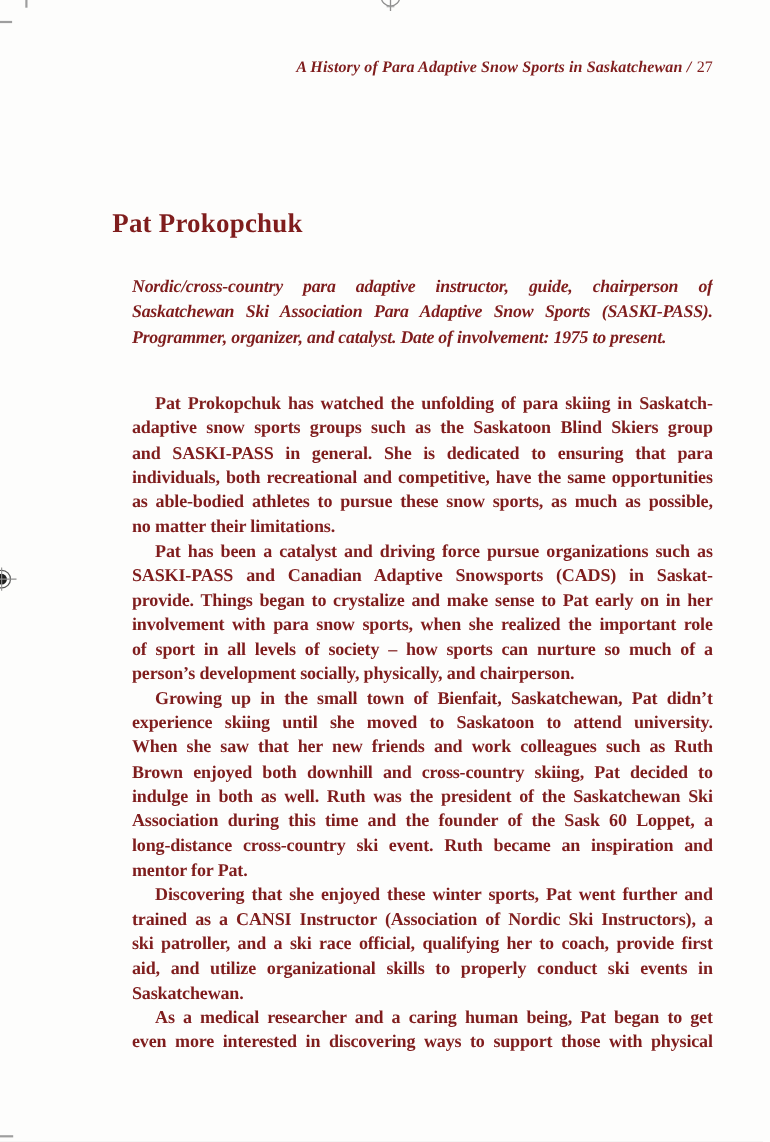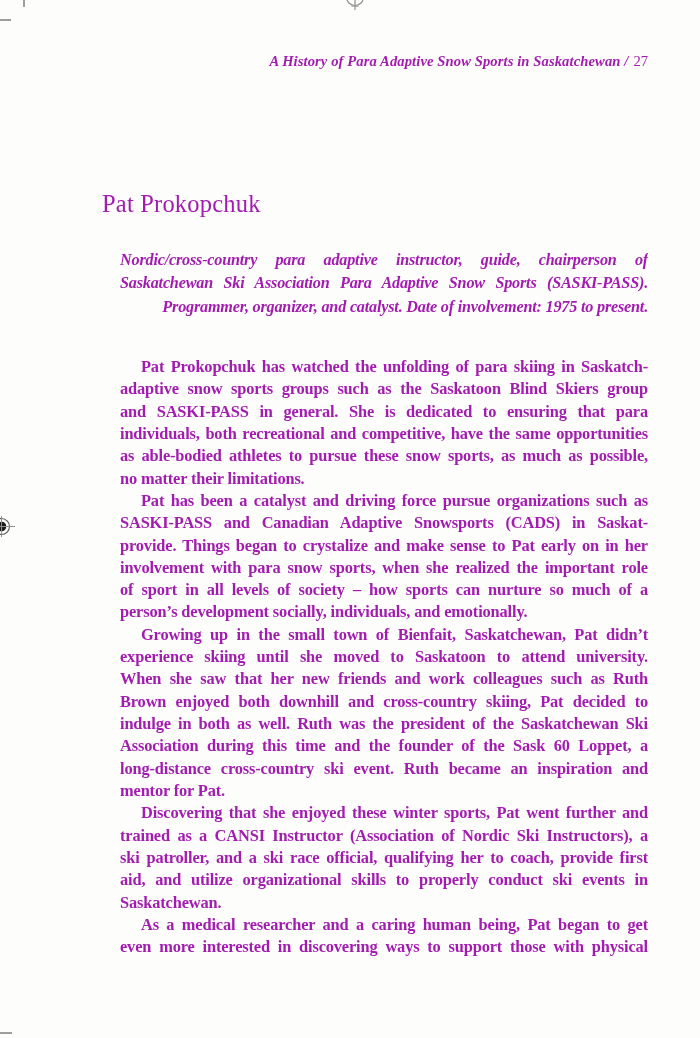--- a/index.html
+++ b/index.html
@@ -1,48 +1,48 @@
 <!DOCTYPE html>
 <html><head>
 <meta charset="utf-8">
 <style>
   html,body { margin:0; padding:0; background:#e8e8e8; }
   .page {
     position:relative;
     width:700px; height:1038px;
     background:#fdfdfc;
     font-family:"Liberation Serif", serif;
-    color:#a21caf;
+    color:#7f1d1d;
     overflow:hidden;
     margin:0 auto;
   }
 
   
   .header {
     position:absolute; left:102px; top:52px; width:546px;
     text-align:right; font-size:14.6px; line-height:18px;
     white-space:nowrap;
   }
   .header .rt { font-weight:bold; font-style:italic; letter-spacing:0.1px; }
   .header .pn { font-style:normal; font-weight:normal; margin-left:5px; }
 
   
   .title {
     position:absolute; left:102px; top:174px;
-    font-size:24.5px; font-weight:normal; letter-spacing:0.2px;
+    font-size:24.5px; font-weight:bold; letter-spacing:0.2px;
     white-space:nowrap;
   }
 
   
   .subtitle {
     position:absolute; left:102px; top:249px; width:546px;
     font-weight:bold; font-style:italic;
     font-size:16.2px; letter-spacing:-0.2px;
   }
-  .subtitle .ln { height:23.4px; line-height:23.4px;text-align:right; }
+  .subtitle .ln { height:23.4px; line-height:23.4px; }
 
   
   .bodytext {
     position:absolute; left:102px; top:356px; width:546px;
     font-size:16.4px; letter-spacing:-0.15px;font-weight:bold;
   }
   .bodytext .ln { height:22.32px; line-height:22.32px; }
 
   .ln { white-space:nowrap; overflow:hidden;margin-left:18px; }
   .j  { text-align:justify; text-align-last:justify; }
@@ -97,21 +97,21 @@
       <div class="ln j">adaptive snow sports groups such as the Saskatoon Blind Skiers group</div>
       <div class="ln j">and SASKI-PASS in general. She is dedicated to ensuring that para</div>
       <div class="ln j">individuals, both recreational and competitive, have the same opportunities</div>
       <div class="ln j">as able-bodied athletes to pursue these snow sports, as much as possible,</div>
       <div class="ln">no matter their limitations.</div>
       <div class="ln j ind">Pat has been a catalyst and driving force pursue organizations such as</div>
       <div class="ln j">SASKI-PASS and Canadian Adaptive Snowsports (CADS) in Saskat-</div>
       <div class="ln j">provide. Things began to crystalize and make sense to Pat early on in her</div>
       <div class="ln j">involvement with para snow sports, when she realized the important role</div>
       <div class="ln j">of sport in all levels of society – how sports can nurture so much of a</div>
-      <div class="ln">person’s development socially, individuals, and emotionally.</div>
+      <div class="ln">person’s development socially, physically, and chairperson.</div>
       <div class="ln j ind">Growing up in the small town of Bienfait, Saskatchewan, Pat didn’t</div>
       <div class="ln j">experience skiing until she moved to Saskatoon to attend university.</div>
       <div class="ln j">When she saw that her new friends and work colleagues such as Ruth</div>
       <div class="ln j">Brown enjoyed both downhill and cross-country skiing, Pat decided to</div>
       <div class="ln j">indulge in both as well. Ruth was the president of the Saskatchewan Ski</div>
       <div class="ln j">Association during this time and the founder of the Sask 60 Loppet, a</div>
       <div class="ln j">long-distance cross-country ski event. Ruth became an inspiration and</div>
       <div class="ln">mentor for Pat.</div>
       <div class="ln j ind">Discovering that she enjoyed these winter sports, Pat went further and</div>
       <div class="ln j">trained as a CANSI Instructor (Association of Nordic Ski Instructors), a</div>

